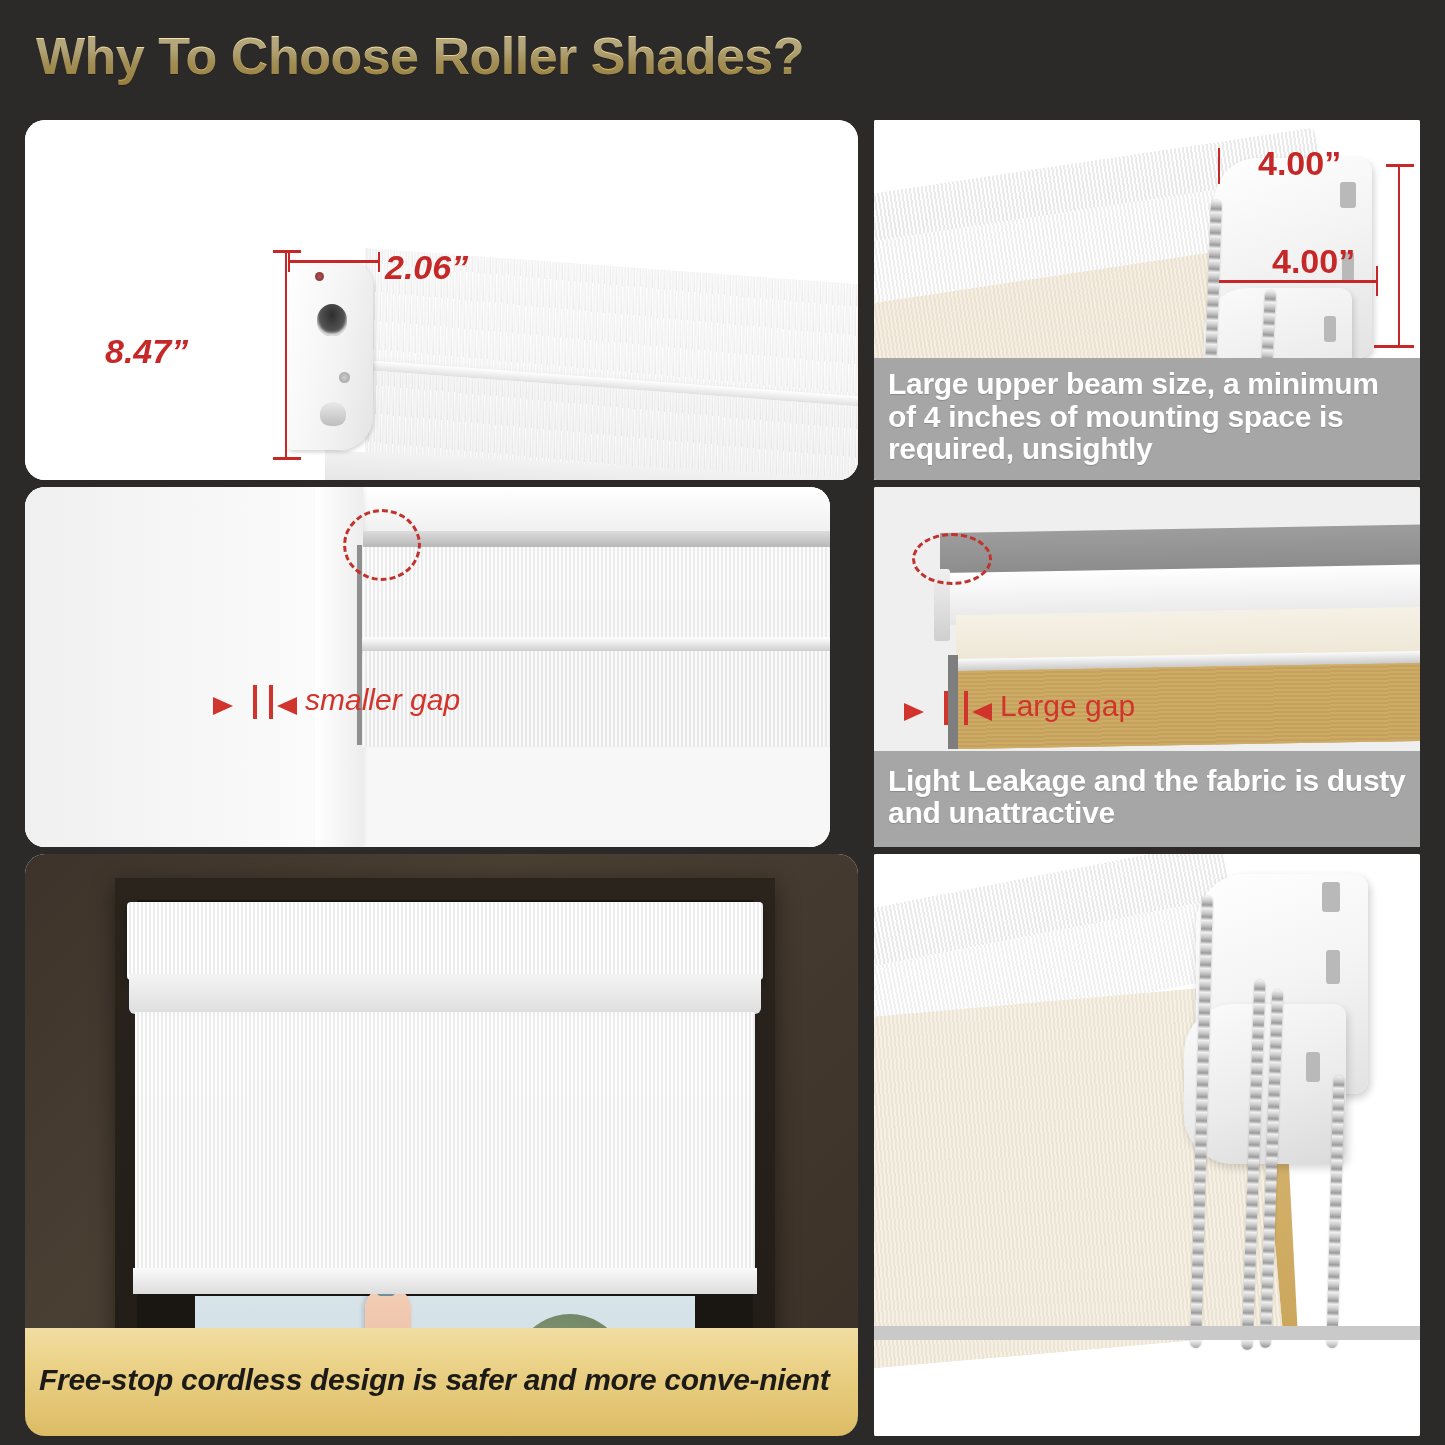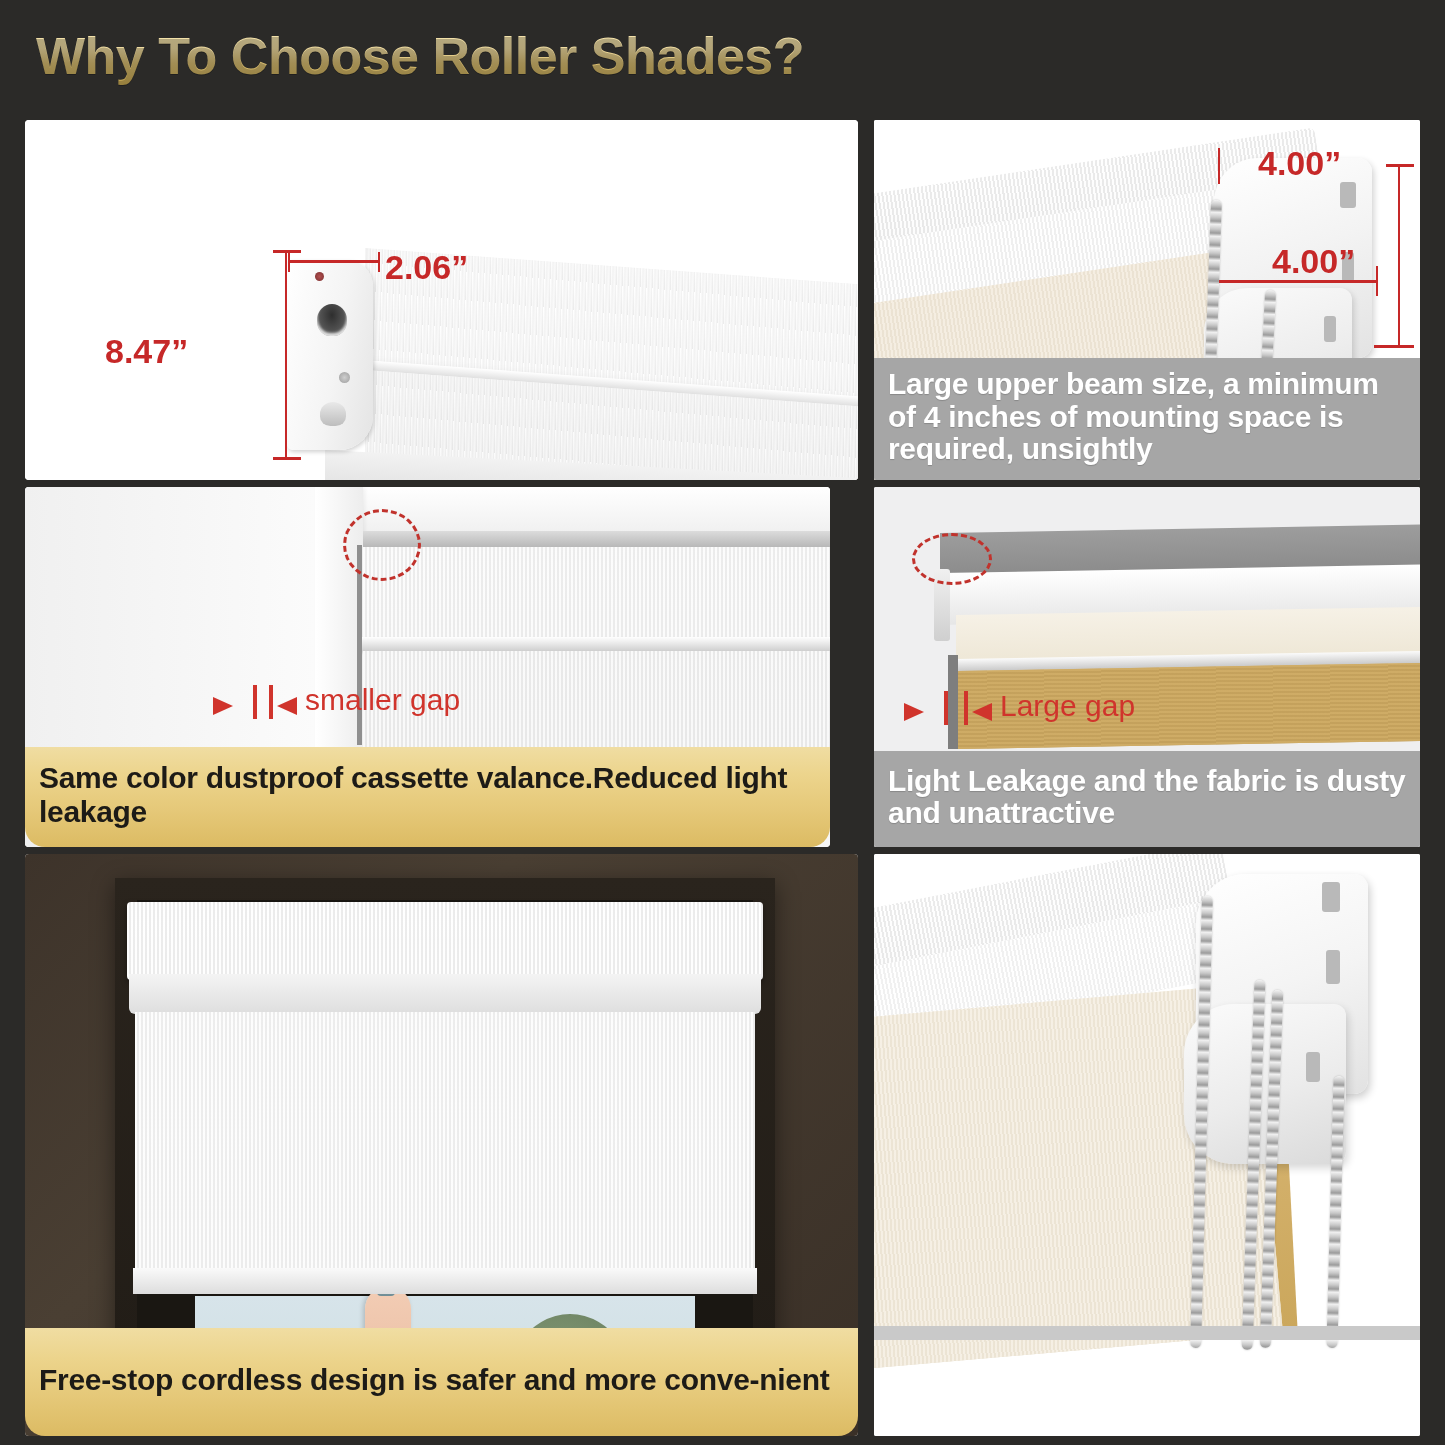--- a/index.html
+++ b/index.html
@@ -24,21 +24,21 @@
     background:linear-gradient(180deg,#f6e7b3 0%,#efdba0 38%,#d8bd71 62%,#c9a94f 100%);
     -webkit-background-clip:text; background-clip:text;
     -webkit-text-fill-color:transparent; color:#e3c983;
     text-shadow:0 1px 0 rgba(0,0,0,.25);
   }
 
   
   .grid { position:absolute; left:0; top:112px; width:1445px; height:1333px; }
 
   .panel { position:absolute; overflow:hidden; background:#fff; }
-  .panel.pro { border-radius:4px; }
+  .panel.pro { border-radius:20px;font-style:italic; }
   .panel.con { border-radius:2px; }
 
   
   .p-tl { left:25px;  top:8px;    width:833px; height:360px; }
   .p-tr { left:874px; top:8px;    width:546px; height:360px; }
   .p-ml { left:25px;  top:375px;  width:805px; height:360px; }
   .p-mr { left:874px; top:375px;  width:546px; height:360px; }
   .p-bl { left:25px;  top:742px;  width:833px; height:582px; }
   .p-br { left:874px; top:742px;  width:546px; height:582px; }
 
@@ -446,23 +446,20 @@
       <div class="ml-shade2"></div>
       <div class="ml-gapline"></div>
 
       <div class="dashed-ellipse" style="left:318px; top:22px; width:78px; height:72px;"></div>
 
       <div class="arrow-r" style="left:188px; top:210px;"></div>
       <div class="tick" style="left:228px; top:198px; height:34px;"></div>
       <div class="tick" style="left:244px; top:198px; height:34px;"></div>
       <div class="arrow-l" style="left:252px; top:210px;"></div>
       <div class="ann-label" style="left:280px; top:196px;">smaller gap</div>
-    </div>
-    <div class="caption gold cap-h100">
-      <div class="cap-text">Same color dustproof cassette valance.Reduced light leakage</div>
     </div>
   </div>
 
   <div class="panel pro p-bl">
     <div class="media">
       <div class="bl-room"></div>
       <div class="bl-frame"></div>
       <div class="bl-inner"></div>
       <div class="bl-window">
         <div class="tree" style="left:12px;  top:58px;  width:92px;  height:150px;"></div>

